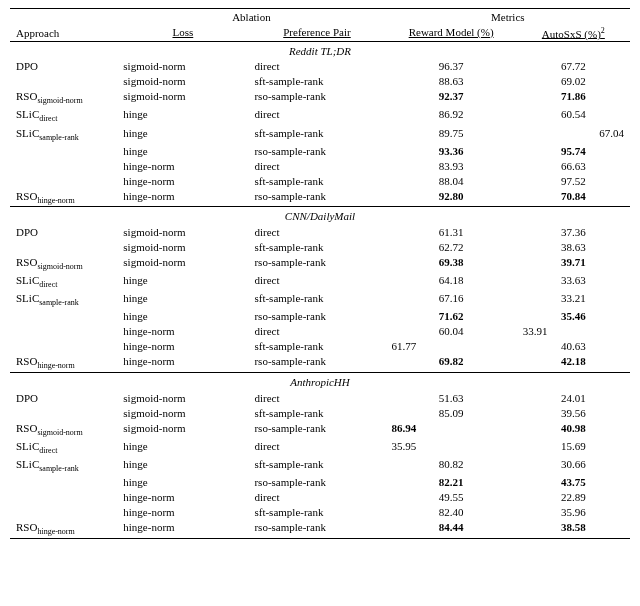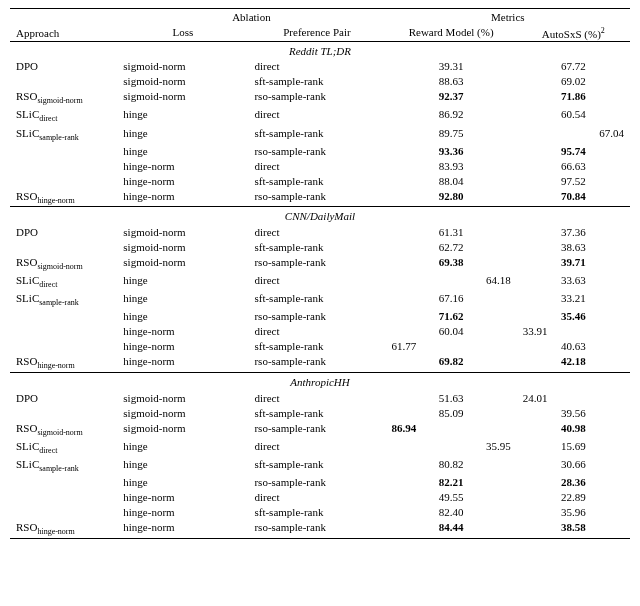--- a/index.html
+++ b/index.html
@@ -38,21 +38,21 @@
     }
     .col-approach { width: 90px; }
     .col-loss { width: 110px; }
     .col-pref { width: 115px; }
     .col-reward { width: 110px; text-align: center; }
     .col-autosxs { width: 95px; text-align: center; }
     .sub { font-size: 8px; vertical-align: sub; }
     .sup-ref { font-size: 8px; vertical-align: super; }
     .header-group { text-align: center; margin-top: 40px; }
     .th-top { border-top: 1.5px solid #000; border-bottom: 0; }
-    .th-sub { border-bottom: 0.8px solid #000; }
+    .th-sub { border-bottom: 0.8px solid #000; text-decoration: underline; }
   </style>
 </head>
 <body>
 
 <table>
   <thead>
     <tr class="border-top-heavy">
       <th class="col-approach th-top" rowspan="2" style="text-align:left; vertical-align:bottom; border-bottom: 0.8px solid #000;">Approach</th>
       <th colspan="2" class="th-top header-group" style="border-bottom: 0;">Ablation</th>
       <th colspan="2" class="th-top header-group" style="border-bottom: 0;">Metrics</th>
@@ -69,21 +69,21 @@
     </tr>
   </thead>
   <tbody id="table-body">
   <tr class="section-header">
         <td colspan="5" style="border-top: 0.8px solid rgb(0, 0, 0); border-bottom: 0px; text-align: center; font-style: italic; padding-top: 3px; padding-bottom: 2px;">Reddit TL;DR</td>
       </tr>
       <tr>
         <td style="white-space: nowrap;">DPO</td>
         <td>sigmoid-norm</td>
         <td>direct</td>
-        <td style="text-align: center;">39.31</td>
+        <td style="text-align: center;">96.37</td>
         <td style="text-align: center;">67.72</td>
       </tr>
       <tr>
         <td style="white-space: nowrap;"></td>
         <td>sigmoid-norm</td>
         <td>sft-sample-rank</td>
         <td style="text-align: center;">88.63</td>
         <td style="text-align: center;">69.02</td>
       </tr>
       <tr>
@@ -156,21 +156,21 @@
         <td style="white-space: nowrap;">RSO<span class="sub">sigmoid-norm</span></td>
         <td>sigmoid-norm</td>
         <td>rso-sample-rank</td>
         <td style="text-align: center;"><b>69.38</b></td>
         <td style="text-align: center;"><b>39.71</b></td>
       </tr>
       <tr>
         <td style="white-space: nowrap;">SLiC<span class="sub">direct</span></td>
         <td>hinge</td>
         <td>direct</td>
-        <td style="text-align: right; margin-top: 8px;">64.18</td>
+        <td style="text-align: center; margin-top: 8px;">64.18</td>
         <td style="text-align: center;">33.63</td>
       </tr>
       <tr>
         <td style="white-space: nowrap;">SLiC<span class="sub">sample-rank</span></td>
         <td>hinge</td>
         <td>sft-sample-rank</td>
         <td style="text-align: center;">67.16</td>
         <td style="text-align: center;">33.21</td>
       </tr>
       <tr>
@@ -202,56 +202,56 @@
         <td style="text-align: center; border-bottom: 0.8px solid rgb(0, 0, 0);"><b>42.18</b></td>
       </tr>
       <tr class="section-header">
         <td colspan="5" style="border-top: 0.8px solid rgb(0, 0, 0); border-bottom: 0px; text-align: center; font-style: italic; padding-top: 3px; padding-bottom: 2px;">AnthropicHH</td>
       </tr>
       <tr>
         <td style="white-space: nowrap;">DPO</td>
         <td>sigmoid-norm</td>
         <td>direct</td>
         <td style="text-align: center;">51.63</td>
-        <td style="text-align: left;">24.01</td>
+        <td style="text-align: center;">24.01</td>
       </tr>
       <tr>
         <td style="white-space: nowrap;"></td>
         <td>sigmoid-norm</td>
         <td>sft-sample-rank</td>
         <td style="text-align: center;">85.09</td>
         <td style="text-align: center;">39.56</td>
       </tr>
       <tr>
         <td style="white-space: nowrap;">RSO<span class="sub">sigmoid-norm</span></td>
         <td>sigmoid-norm</td>
         <td>rso-sample-rank</td>
         <td style="text-align: left;"><b>86.94</b></td>
         <td style="text-align: center;"><b>40.98</b></td>
       </tr>
       <tr>
         <td style="white-space: nowrap;">SLiC<span class="sub">direct</span></td>
         <td>hinge</td>
         <td>direct</td>
-        <td style="text-align: right;">35.95</td>
+        <td style="text-align: left;">35.95</td>
         <td style="text-align: center;">15.69</td>
       </tr>
       <tr>
         <td style="white-space: nowrap;">SLiC<span class="sub">sample-rank</span></td>
         <td>hinge</td>
         <td>sft-sample-rank</td>
         <td style="text-align: center;">80.82</td>
         <td style="text-align: center;">30.66</td>
       </tr>
       <tr>
         <td style="white-space: nowrap;"></td>
         <td>hinge</td>
         <td>rso-sample-rank</td>
         <td style="text-align: center;"><b>82.21</b></td>
-        <td style="text-align: center;"><b>28.36</b></td>
+        <td style="text-align: center;"><b>43.75</b></td>
       </tr>
       <tr>
         <td style="white-space: nowrap;"></td>
         <td>hinge-norm</td>
         <td>direct</td>
         <td style="text-align: center;">49.55</td>
         <td style="text-align: center;">22.89</td>
       </tr>
       <tr>
         <td style="white-space: nowrap;"></td>

